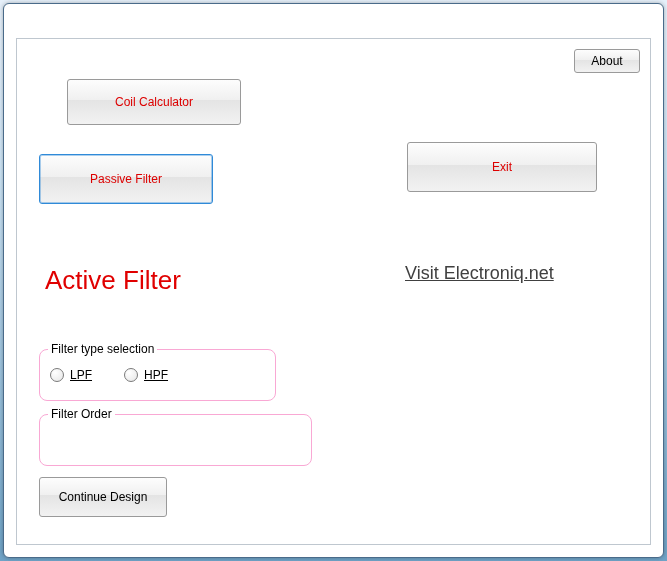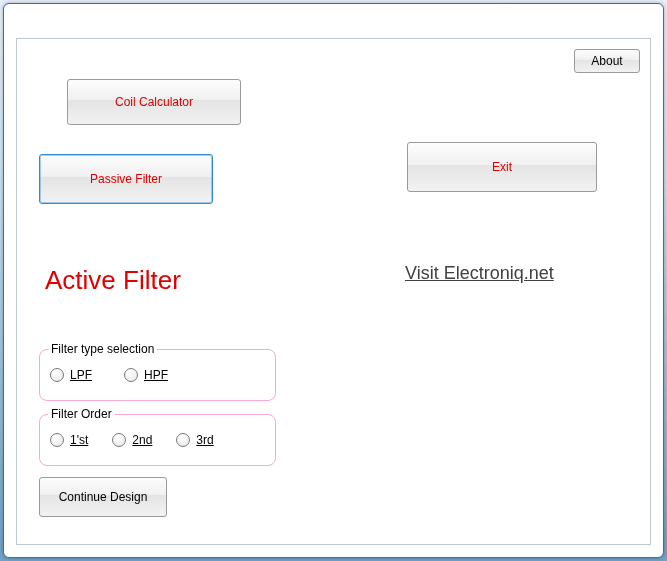--- a/index.html
+++ b/index.html
@@ -128,21 +128,21 @@
   }
   .group-legend {
     position: absolute;
     top: -8px;
     left: 8px;
     background: #fff;
     padding: 0 3px;
     color: #000;
   }
   .grp-type  { left: 22px; top: 310px; width: 235px; height: 50px; }
-  .grp-order { left: 22px; top: 375px; width: 235px; height: 50px; }
+  .grp-order { left: 22px; top: 375px; width: 235px; height: 50px; padding-left: 36px; }
   .radio-row {
     position: absolute;
     top: 18px;
     left: 10px;
     right: 10px;
     display: flex;
     align-items: center;
   }
   .radio {
     display: inline-flex;
@@ -190,32 +190,18 @@
         </label>
         <label class="radio">
           <span class="dot"></span>
           <span>HPF</span>
         </label>
       </div>
     </div>
 
     <div class="group grp-order">
       <div class="group-legend">Filter Order</div>
-      <div class="radio-row">
-        <label class="radio" style="margin-right:24px">
-          <span class="dot"></span>
-          <span>1'st</span>
-        </label>
-        <label class="radio" style="margin-right:24px">
-          <span class="dot"></span>
-          <span>2nd</span>
-        </label>
-        <label class="radio">
-          <span class="dot"></span>
-          <span>3rd</span>
-        </label>
-      </div>
     </div>
 
     <div class="btn continue-btn">Continue Design</div>
 
   </div>
 </div>
 
 </body></html>

